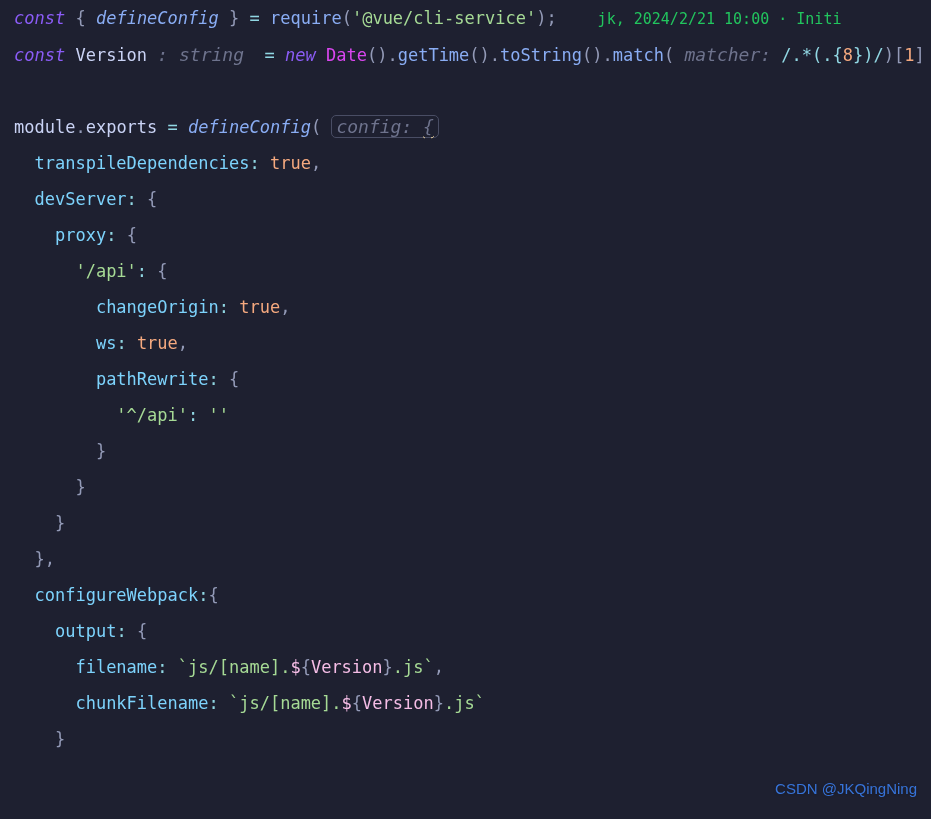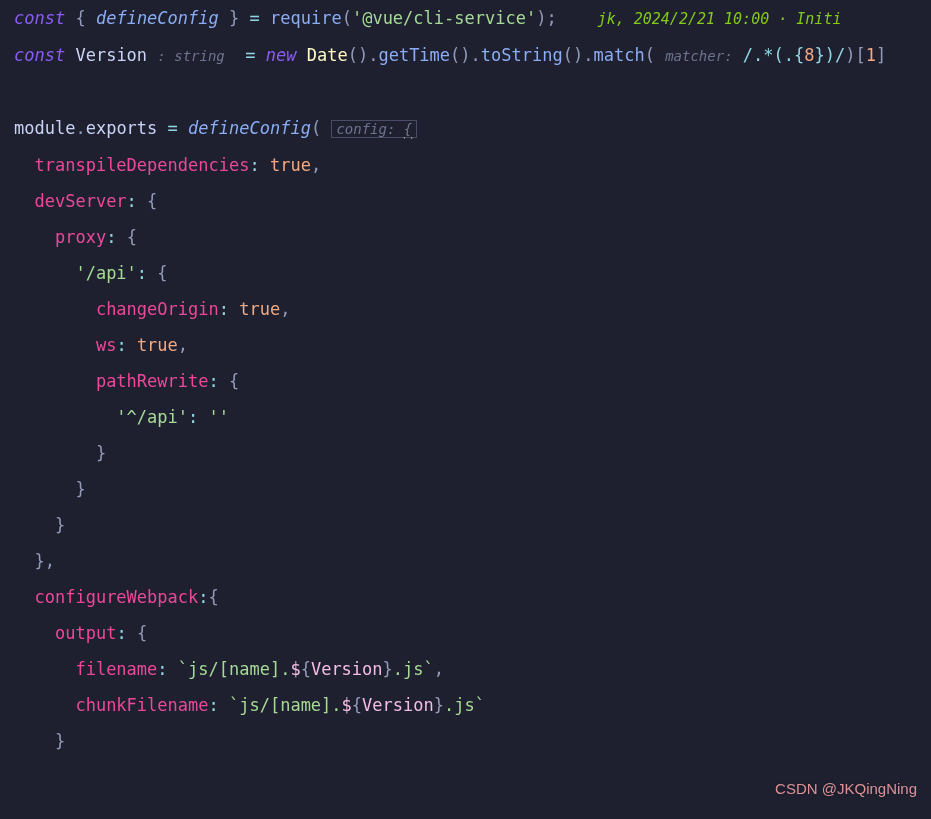--- a/index.html
+++ b/index.html
@@ -21,51 +21,50 @@
 }
 .line {
   white-space: pre;
   position: relative;
 }
 
 .kw { color: #8b5cf6; font-style: italic; } 
 .fn { color: #8aadf4; } 
 .fn-i { color: #8aadf4; font-style: italic; text-align: center; }
 .var { color: #cad3f5; }
-.prop { color: #ec4899; }
+.prop { color: #7dd3fc; }
 .punc { color: #939ab7; }
 .op { color: #91d7e3; }
 .str { color: #a6da95; } 
 .num { color: #f5a97f; } 
 .bool { color: #f5a97f; }
 .regex { color: #91d7e3; }
 .regex-n { color: #f5a97f; }
 .ident { color: #f5bde6; } 
-.class { color: #fef9c3; } 
-.hint { color: #6e738d; font-style: italic; font-size: 14px; }
+.class { color: #d946ef; } 
+.hint { color: #6e738d; font-style: italic; font-size: 18px; }
 .underline { text-decoration: underline; }
 .annotation {
-  color: #84cc16;
-  font-style: italic;
+  color: #22c55e;
   font-size: 15px;
 }
 .wavy {
   text-decoration: wavy underline #eed49f;
   text-decoration-thickness: 1px;
 }
 .box {
   border: 1px solid #494d64;
-  border-radius: 0;
+  border-radius: 5px;
   padding: 0 4px;
 }
 .watermark {
   position: absolute;
   bottom: 12px;
   right: 14px;
-  color: #fca5a5;
+  color: #3b82f6;
   font-size: 15px;
   font-family: sans-serif;
   opacity: 0.85;
   text-shadow: 0 0 3px #181926;
 }
 </style>
 </head>
 <body>
 
 <div class="code-area">

